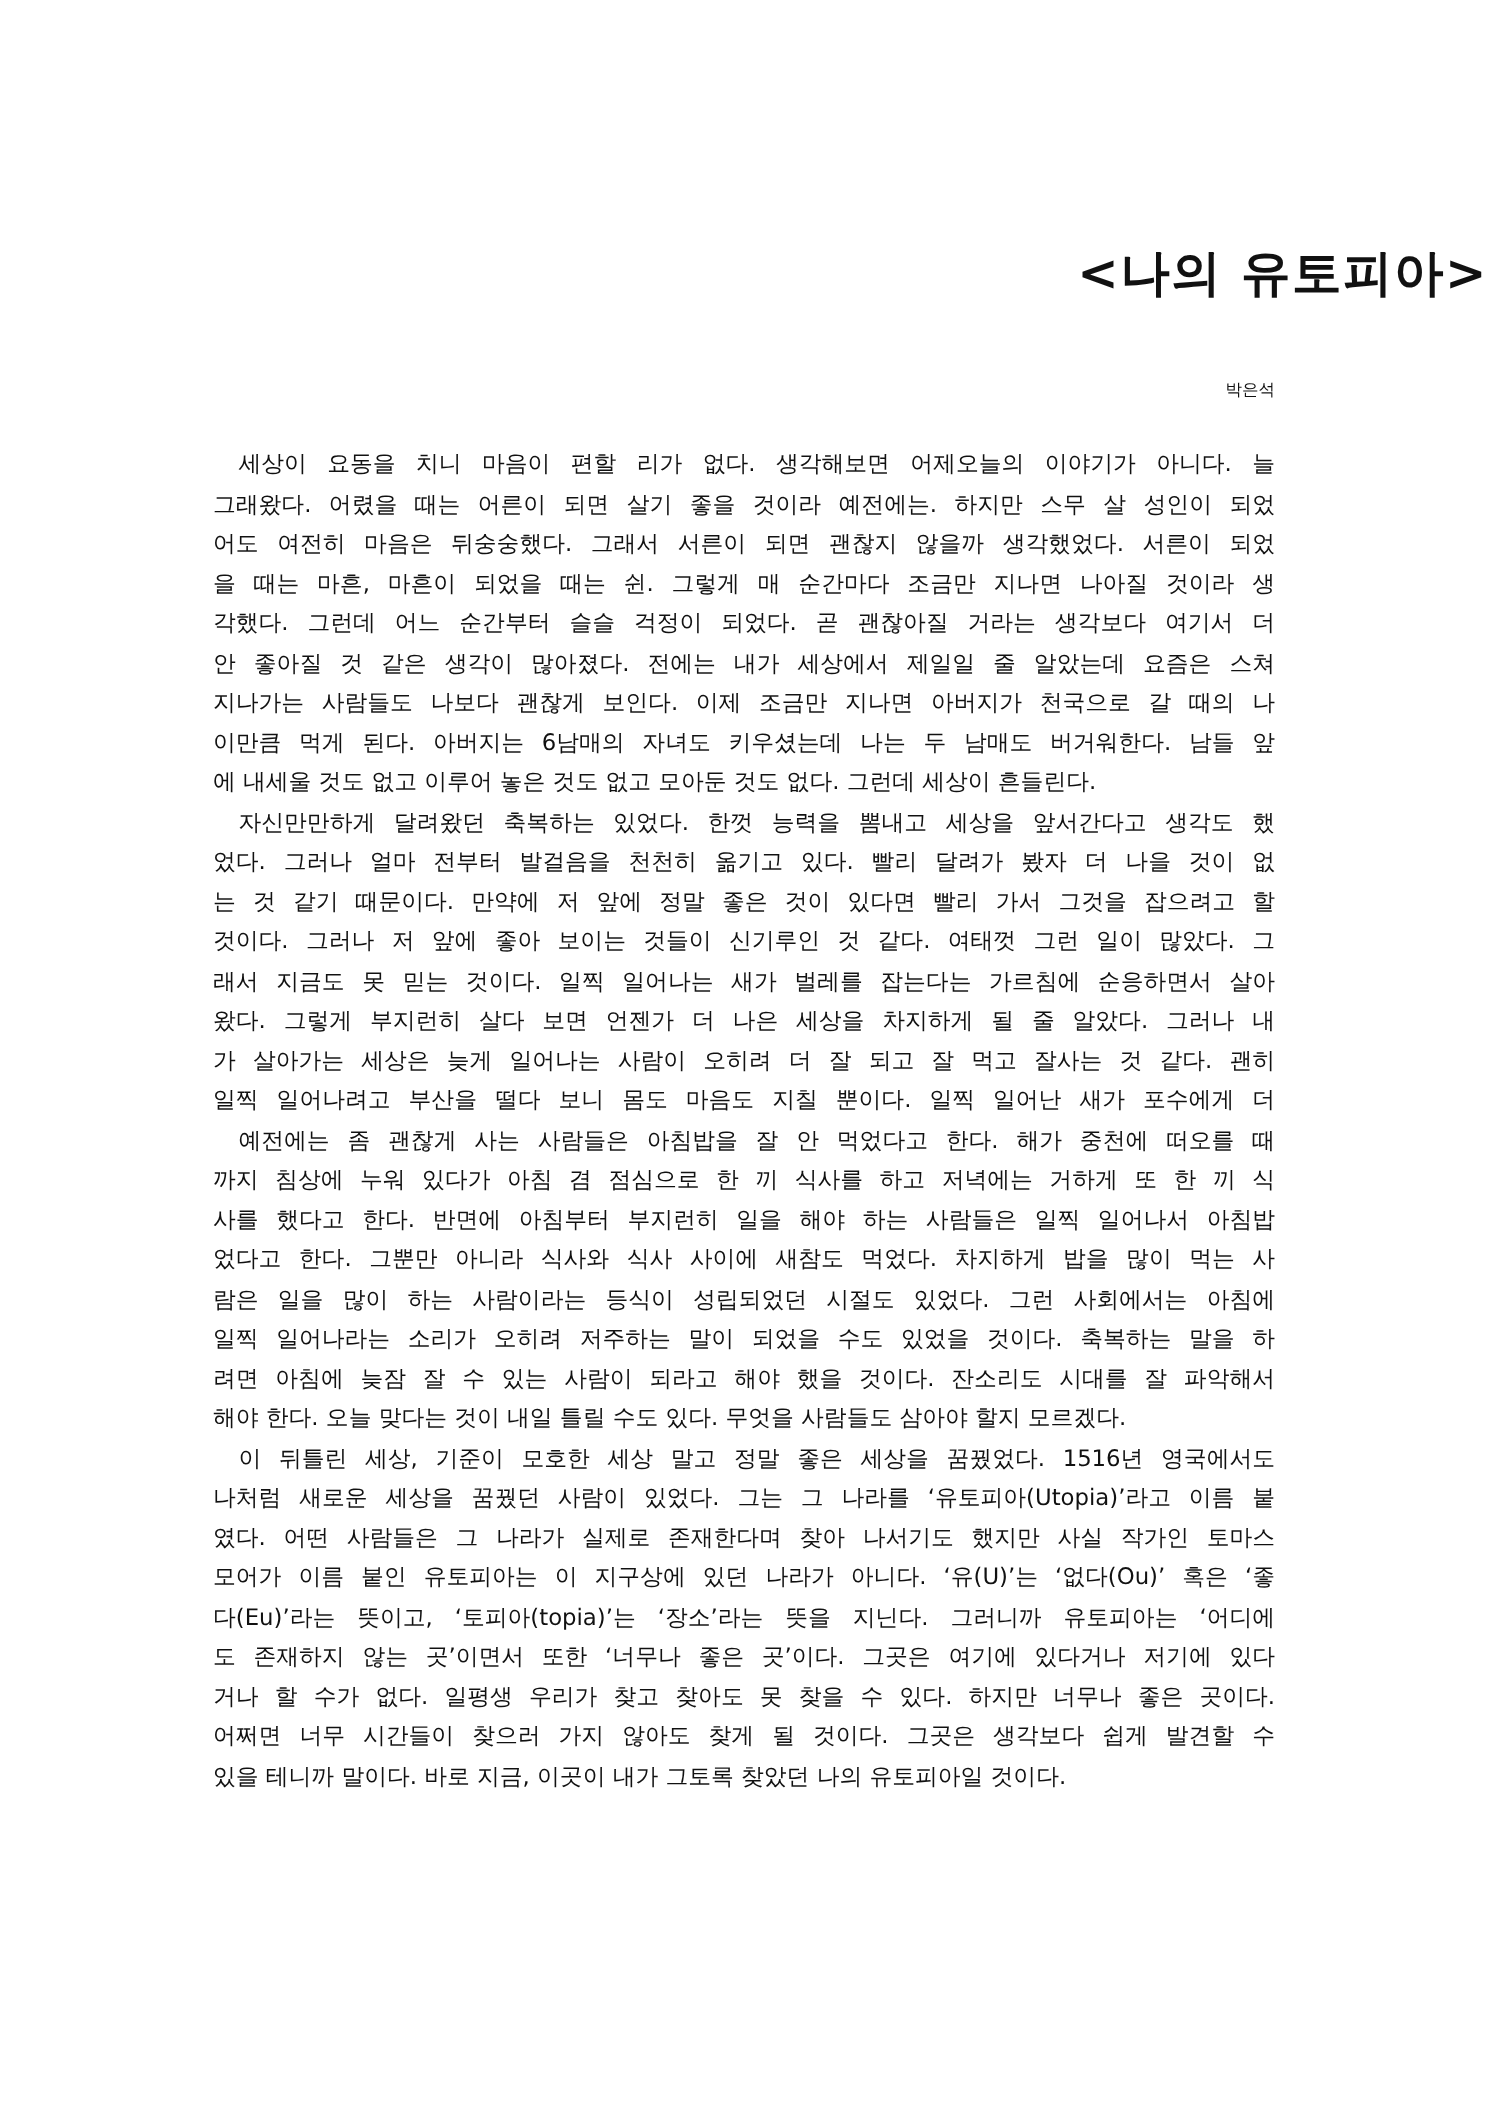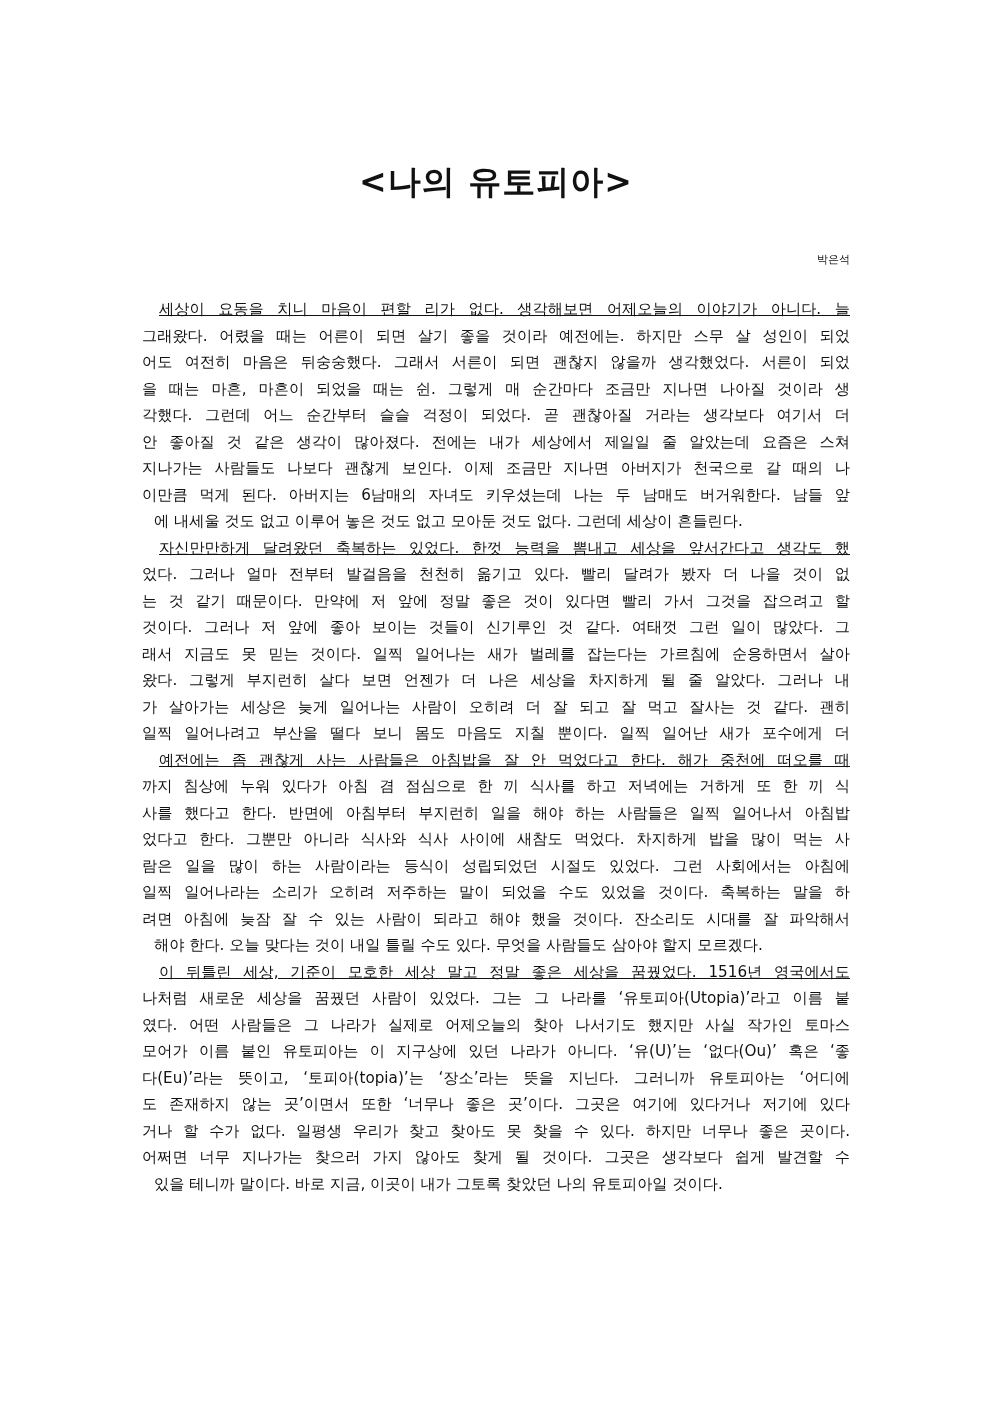--- a/index.html
+++ b/index.html
@@ -1,25 +1,25 @@
 <!DOCTYPE html>
 <html><head>
 <meta charset="utf-8">
 <style>
   html, body { margin: 0; padding: 0; background: #ffffff; }
   body { width: 992px; height: 1403px; position: relative; overflow: hidden;
          font-family: "DejaVu Sans", sans-serif; color: #111; }
-  .title { position: absolute; top: 160px; left: 0; width: 992px; text-align: center;
+  .title { position: absolute; top: 160px; left: 0; width: 992px; text-align: right;
            font-size: 33px; font-weight: bold; letter-spacing: 1px; }
   .author { position: absolute; top: 252px; right: 142px; font-size: 11px; }
   .body { position: absolute; top: 296px; left: 142px; width: 708px; }
   .line { display: block; height: 26.5px; line-height: 26.5px; font-size: 15.2px;
           text-align: justify; text-align-last: justify; white-space: nowrap; overflow: hidden; }
-  .line.last { text-align-last: left; margin-left: 12px; }
-  .line.indent { padding-left: 17px; text-decoration: underline; }
+  .line.last { text-align-last: left; }
+  .line.indent { padding-left: 17px; }
 </style>
 </head>
 <body>
 
 <div class="title">&lt;나의 유토피아&gt;</div>
 <div class="author">박은석</div>
 
 <div class="body">
   <div>
     <span class="line indent">세상이 요동을 치니 마음이 편할 리가 없다. 생각해보면 어제오늘의 이야기가 아니다. 늘</span>
@@ -48,21 +48,21 @@
     <span class="line">사를 했다고 한다. 반면에 아침부터 부지런히 일을 해야 하는 사람들은 일찍 일어나서 아침밥</span>
     <span class="line">었다고 한다. 그뿐만 아니라 식사와 식사 사이에 새참도 먹었다. 차지하게 밥을 많이 먹는 사</span>
     <span class="line">람은 일을 많이 하는 사람이라는 등식이 성립되었던 시절도 있었다. 그런 사회에서는 아침에</span>
     <span class="line">일찍 일어나라는 소리가 오히려 저주하는 말이 되었을 수도 있었을 것이다. 축복하는 말을 하</span>
     <span class="line">려면 아침에 늦잠 잘 수 있는 사람이 되라고 해야 했을 것이다. 잔소리도 시대를 잘 파악해서</span>
     <span class="line last">해야 한다. 오늘 맞다는 것이 내일 틀릴 수도 있다. 무엇을 사람들도 삼아야 할지 모르겠다.</span>
   </div>
   <div>
     <span class="line indent">이 뒤틀린 세상, 기준이 모호한 세상 말고 정말 좋은 세상을 꿈꿨었다. 1516년 영국에서도</span>
     <span class="line">나처럼 새로운 세상을 꿈꿨던 사람이 있었다. 그는 그 나라를 ‘유토피아(Utopia)’라고 이름 붙</span>
-    <span class="line">였다. 어떤 사람들은 그 나라가 실제로 어제오늘의 찾아 나서기도 했지만 사실 작가인 토마스</span>
+    <span class="line">였다. 어떤 사람들은 그 나라가 실제로 존재한다며 찾아 나서기도 했지만 사실 작가인 토마스</span>
     <span class="line">모어가 이름 붙인 유토피아는 이 지구상에 있던 나라가 아니다. ‘유(U)’는 ‘없다(Ou)’ 혹은 ‘좋</span>
     <span class="line">다(Eu)’라는 뜻이고, ‘토피아(topia)’는 ‘장소’라는 뜻을 지닌다. 그러니까 유토피아는 ‘어디에</span>
     <span class="line">도 존재하지 않는 곳’이면서 또한 ‘너무나 좋은 곳’이다. 그곳은 여기에 있다거나 저기에 있다</span>
     <span class="line">거나 할 수가 없다. 일평생 우리가 찾고 찾아도 못 찾을 수 있다. 하지만 너무나 좋은 곳이다.</span>
-    <span class="line">어쩌면 너무 지나가는 찾으러 가지 않아도 찾게 될 것이다. 그곳은 생각보다 쉽게 발견할 수</span>
+    <span class="line">어쩌면 너무 시간들이 찾으러 가지 않아도 찾게 될 것이다. 그곳은 생각보다 쉽게 발견할 수</span>
     <span class="line last">있을 테니까 말이다. 바로 지금, 이곳이 내가 그토록 찾았던 나의 유토피아일 것이다.</span>
   </div>
 </div>
 
 </body></html>

